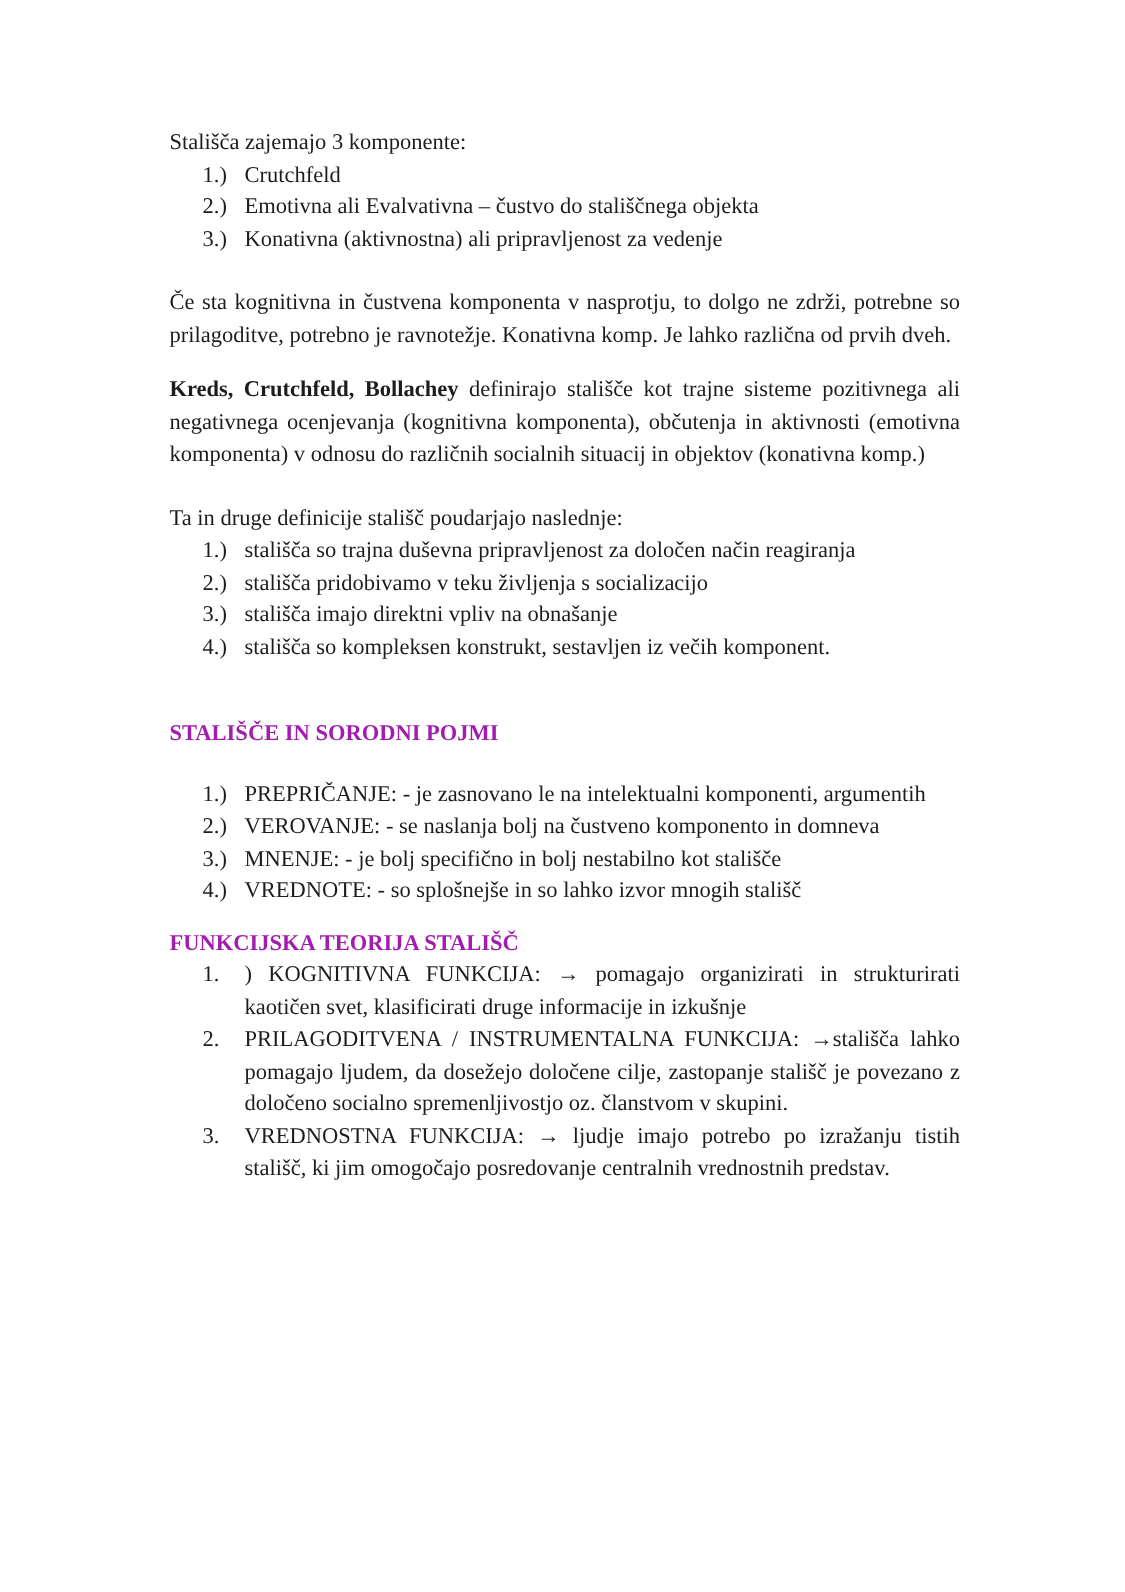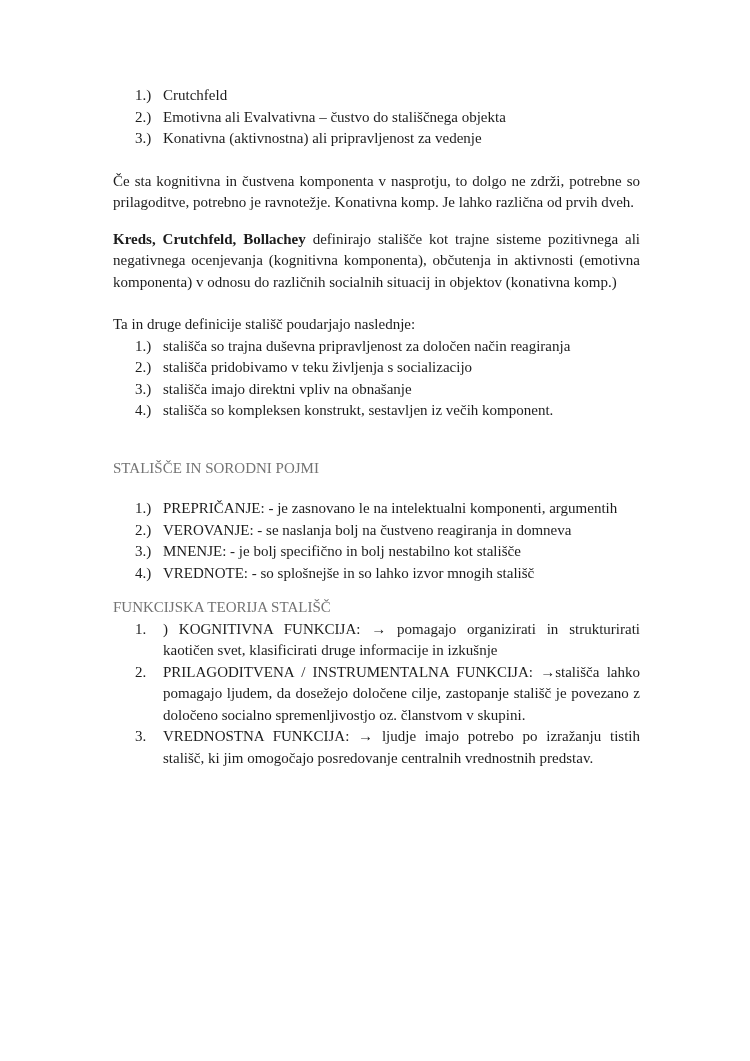--- a/index.html
+++ b/index.html
@@ -14,39 +14,40 @@
     width: 750px; height: 1061px;
     padding: 85px 110px 0 113px;
     font-size: 15px;
     line-height: 21.5px;
     background: #ffffff;
   }
   p { margin: 0; }
   .just { text-align: justify; }
   .bold { font-weight: bold; }
   .heading {
-    color: #737373;
-    font-weight: normal;
+    color: #a21caf;
+    font-weight: bold;
   }
   .list { }
   .li { display: flex; padding-left: 22px; }
   .li .num { flex: 0 0 28px; }
   .li .txt { flex: 1 1 auto; text-align: justify; }
   
   .mb-line   { margin-bottom: 21px; }
   .mb-small  { margin-bottom: 15px; }
   .mb-big    { margin-bottom: 36px; }
   .mb-head1  { margin-bottom: 19px; }
   .mb-head2  { margin-bottom: 13px; }
 </style>
 </head>
 <body>
 
 <div class="page">
 
+  <p>Stališča zajemajo 3 komponente:</p>
   <div class="list mb-line">
     <div class="li">
       <span class="num">1.)</span>
       <span class="txt">Crutchfeld</span>
     </div>
     <div class="li">
       <span class="num">2.)</span>
       <span class="txt">Emotivna ali Evalvativna – čustvo do stališčnega objekta</span>
     </div>
     <div class="li">
@@ -80,21 +81,21 @@
   </div>
 
   <p class="heading mb-head1">STALIŠČE IN SORODNI POJMI</p>
   <div class="list mb-head2">
     <div class="li">
       <span class="num">1.)</span>
       <span class="txt">PREPRIČANJE: - je zasnovano le na intelektualni komponenti, argumentih</span>
     </div>
     <div class="li">
       <span class="num">2.)</span>
-      <span class="txt">VEROVANJE: - se naslanja bolj na čustveno reagiranja in domneva</span>
+      <span class="txt">VEROVANJE: - se naslanja bolj na čustveno komponento in domneva</span>
     </div>
     <div class="li">
       <span class="num">3.)</span>
       <span class="txt">MNENJE: - je bolj specifično in bolj nestabilno kot stališče</span>
     </div>
     <div class="li">
       <span class="num">4.)</span>
       <span class="txt">VREDNOTE: - so splošnejše in so lahko izvor mnogih stališč</span>
     </div>
   </div>

